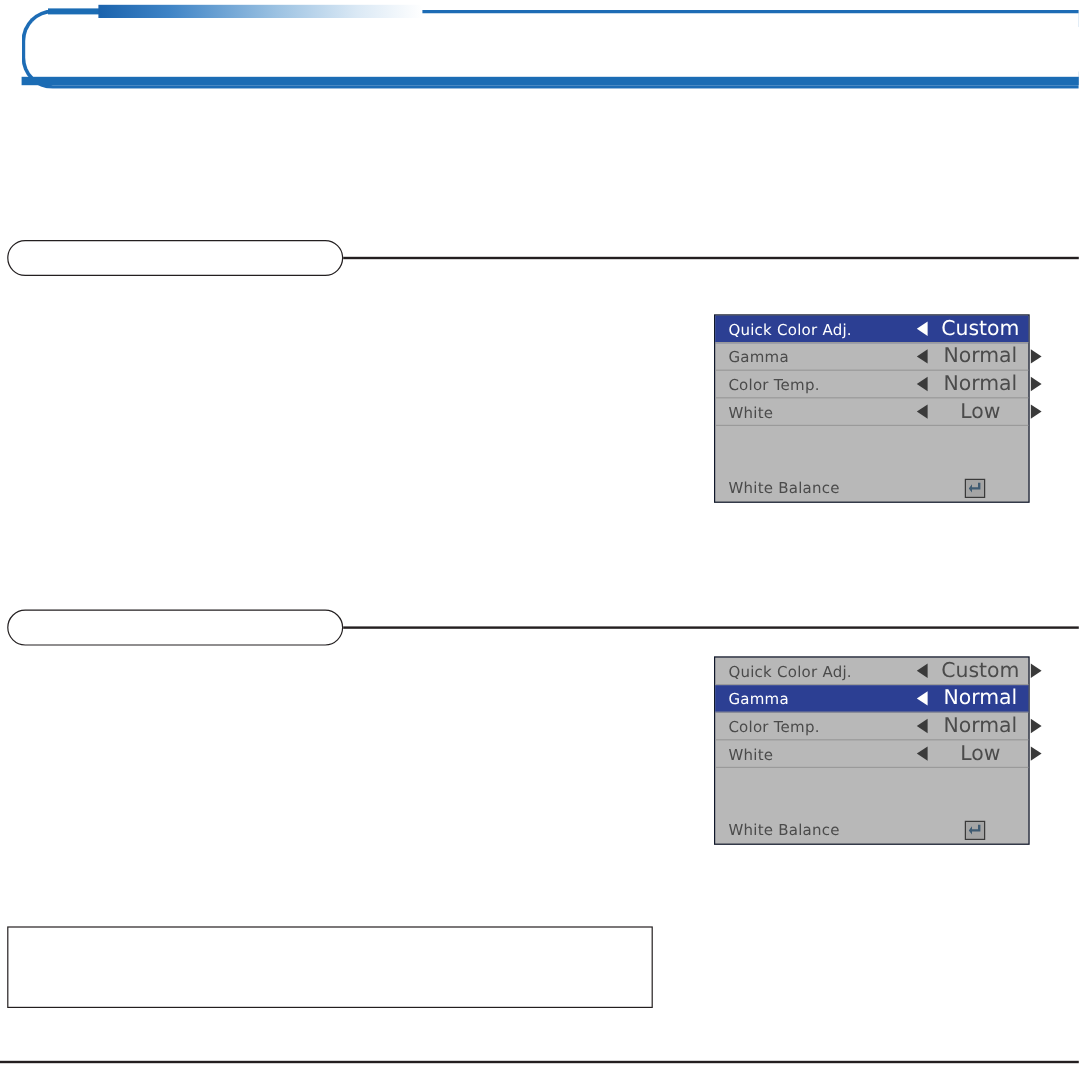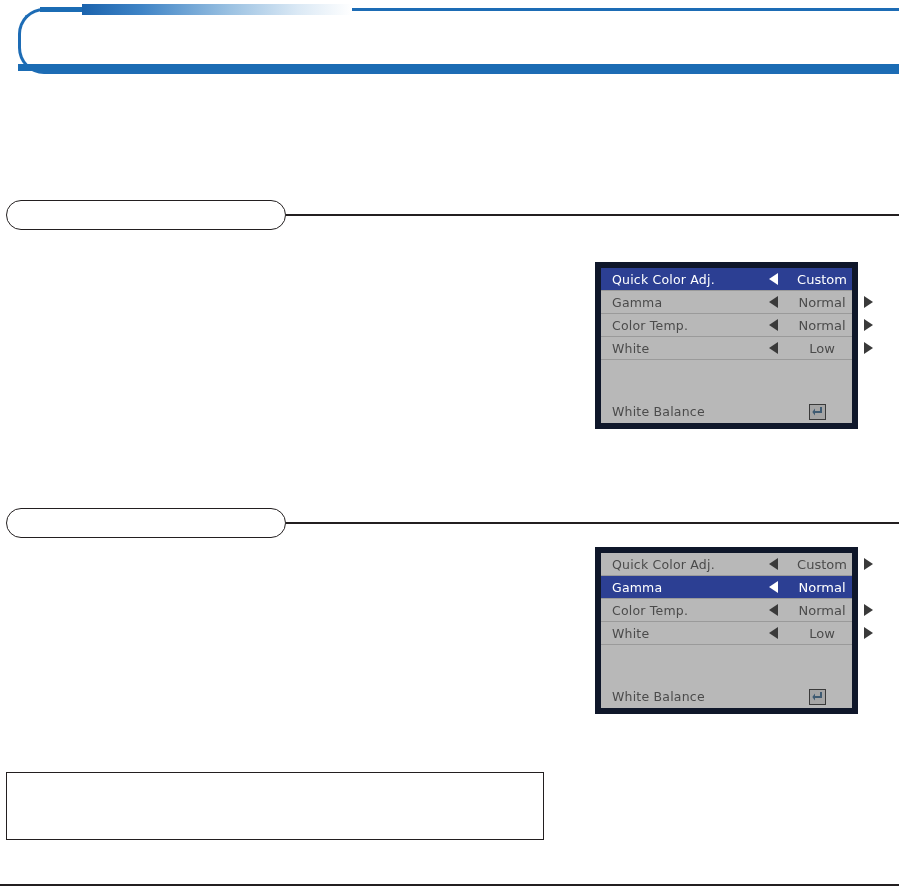--- a/index.html
+++ b/index.html
@@ -145,21 +145,21 @@
     position: absolute;
     font-size: 11px;
     color: #111111;
   }
 
   
   .osd {
     position: absolute;
     width: 263px;
     background: #b8b8b8;
-    border: 6px solid #0f172a;
+    border: 1px solid #0f172a;
     box-sizing: border-box;
     font-family: "DejaVu Sans", sans-serif;
   }
   .osd-row {
     position: relative;
     display: flex;
     align-items: center;
     height: 23px;
     border-bottom: 1px solid #9a9a9a;
     box-sizing: border-box;
@@ -204,21 +204,21 @@
     border-left: 9px solid #3a3a3a;
   }
   .osd-row.selected .osd-arrow-right {
     border-left-color: #ffffff;
   }
   .osd-value {
     position: absolute;
     left: 185px;
     width: 72px;
     text-align: center;
-    font-size: 13px;
+    font-size: 17px;
     color: #4b4b4b;
     white-space: nowrap;
   }
   .osd-row.selected .osd-value {
     color: #ffffff;
   }
   .osd-enter {
     position: absolute;
     left: 208px;
     width: 17px;

